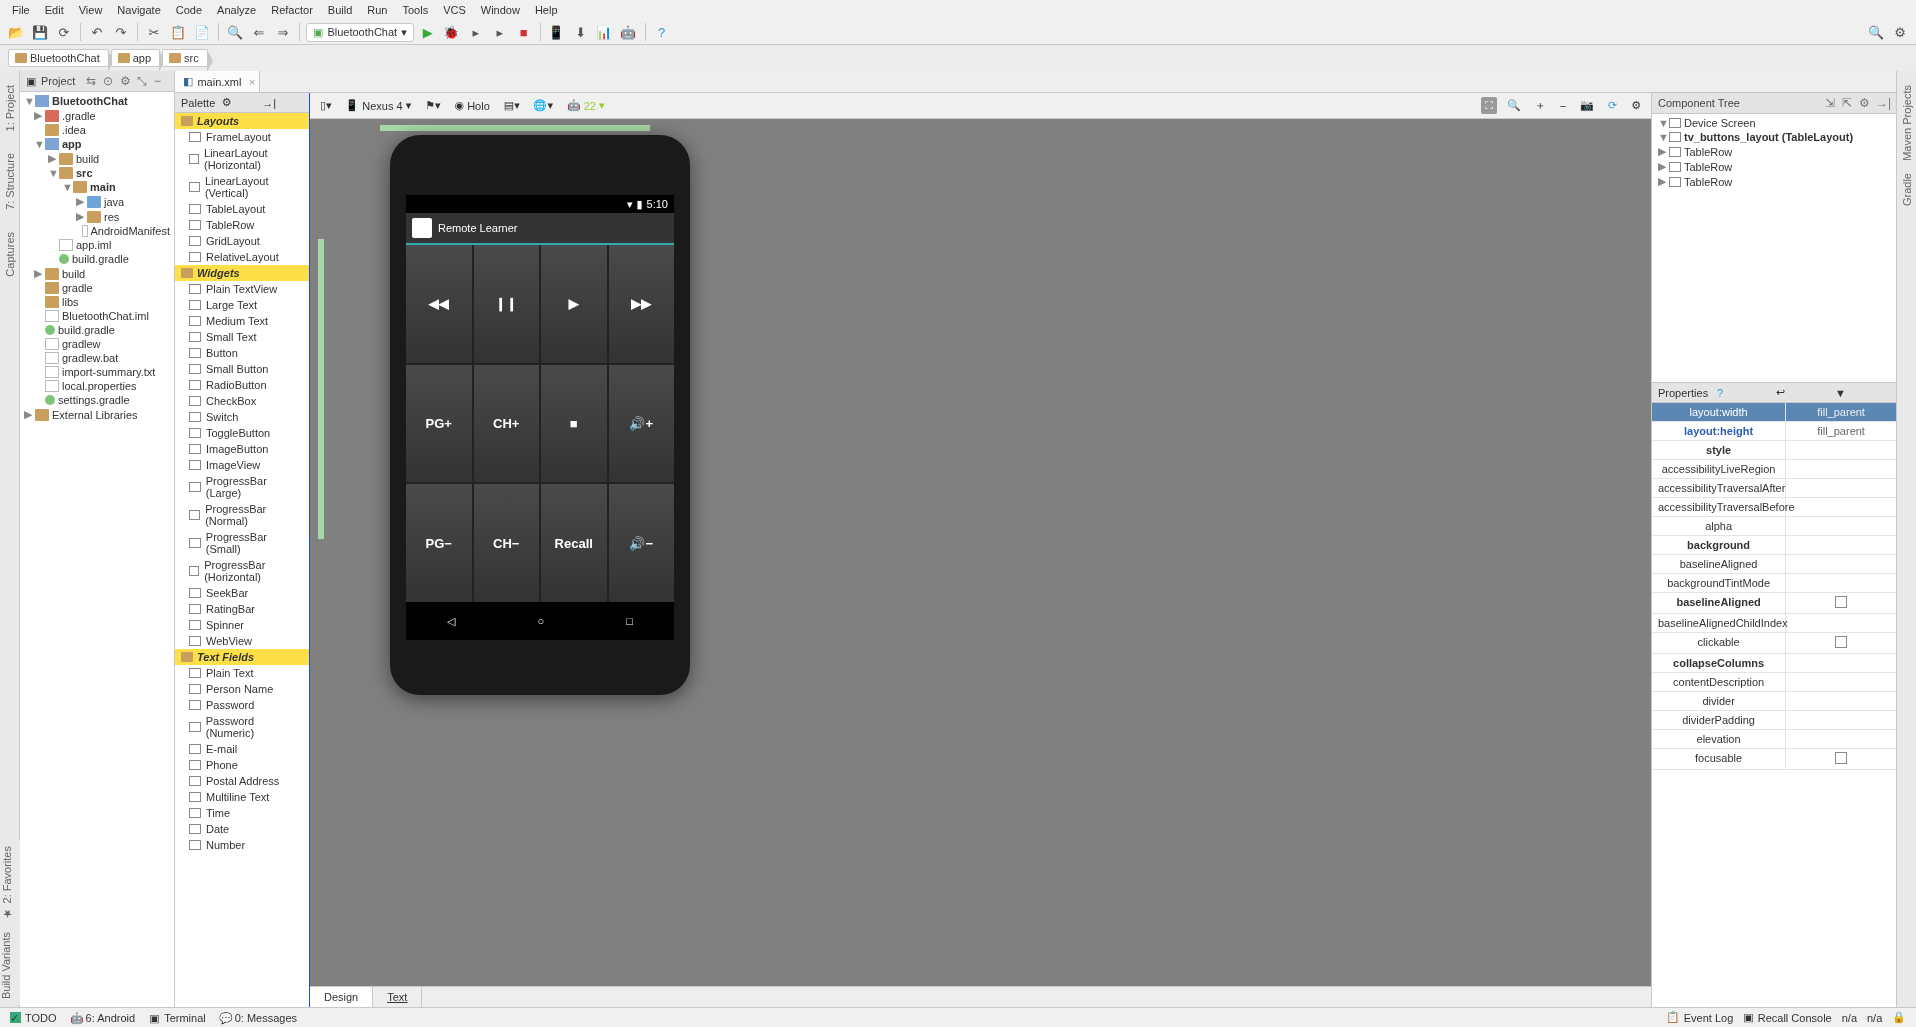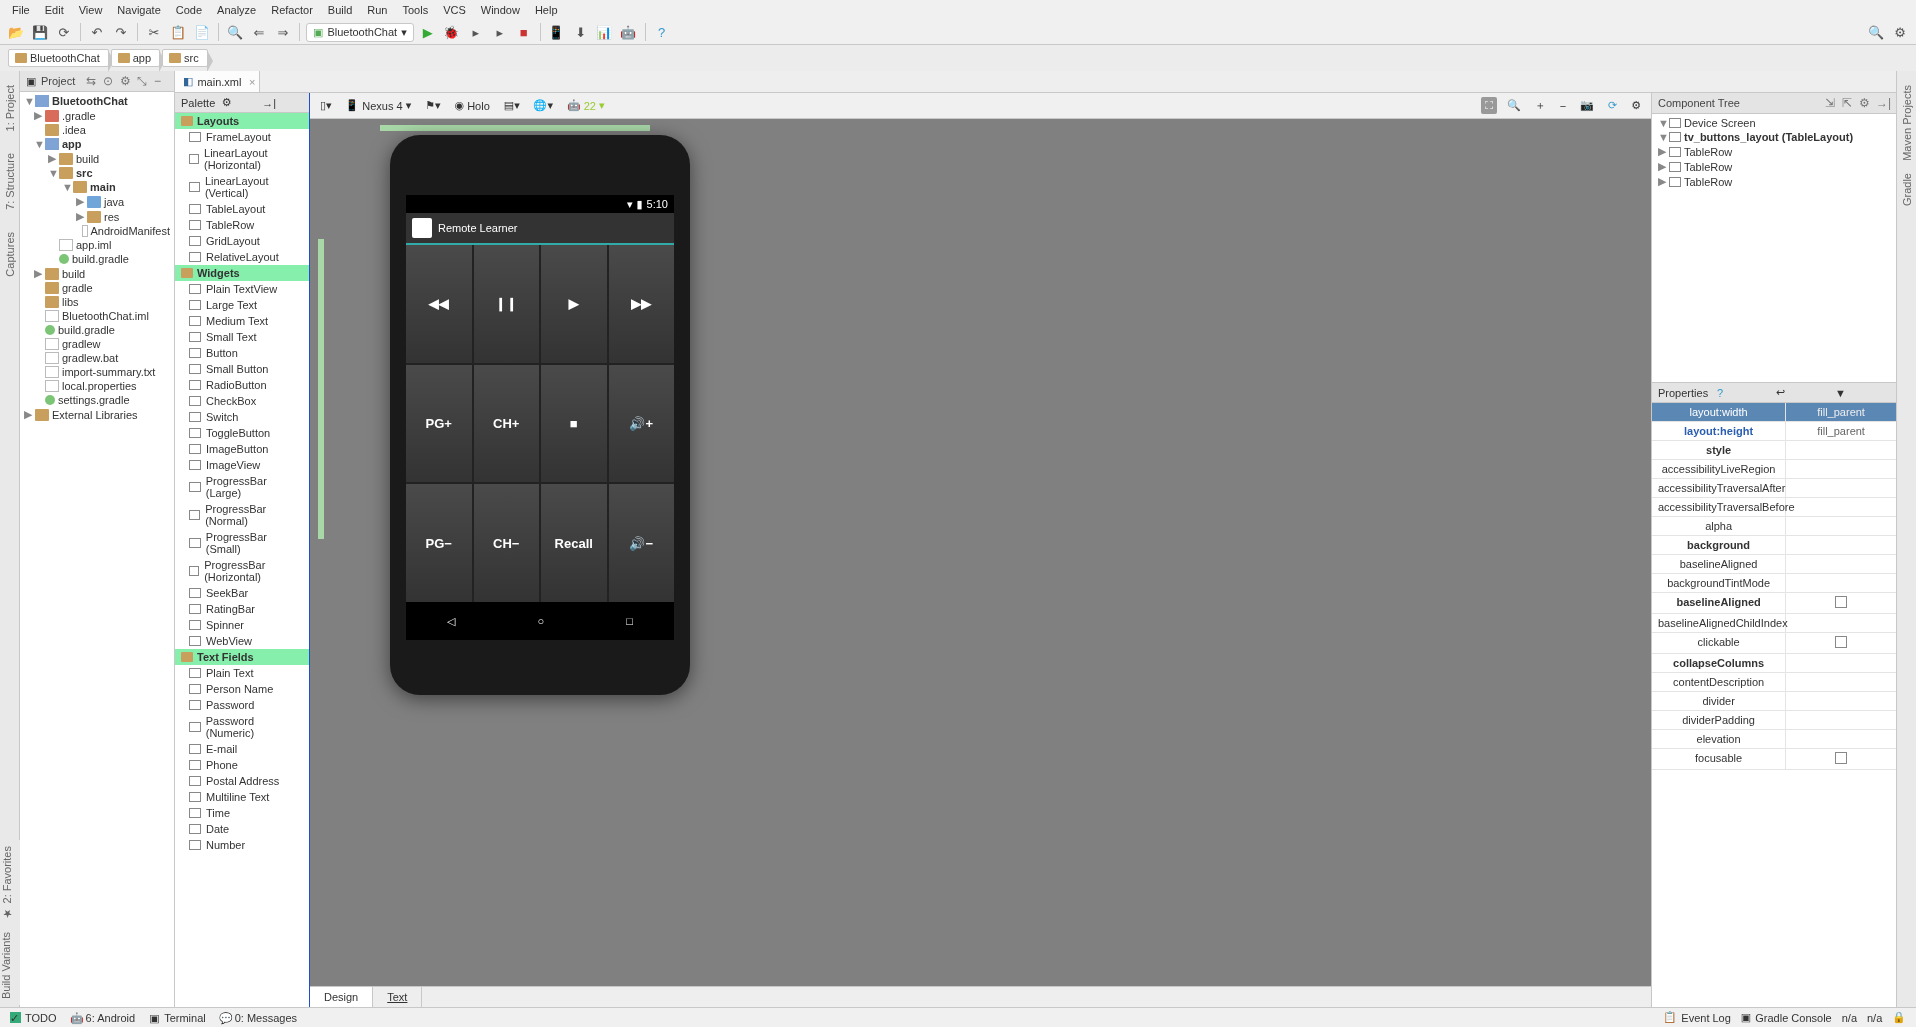--- a/index.html
+++ b/index.html
@@ -50,21 +50,21 @@
 .tabbar { display:flex; background:#eee; border-bottom:1px solid #c8c8c8;}
 .tab { display:flex; align-items:center; gap:4px; padding:4px 18px 4px 8px; background:#fcfcfc; border-right:1px solid #c8c8c8; position:relative;}
 .tab .x{position:absolute;right:4px;color:#999;cursor:pointer;}
 .editor-body { flex:1; display:flex; min-height:0;}
 
 
 .palette { width:135px; background:#fff; border-right:1px solid #1d4ed8; display:flex; flex-direction:column;}
 .palette-head{display:flex;align-items:center;padding:3px 6px;background:#e4e4e4;border-bottom:1px solid #c8c8c8;}
 .palette-head span{flex:1;}
 .palette-list{flex:1;overflow:auto;}
-.pal-cat{display:flex;align-items:center;gap:4px;padding:2px 6px;background:#86efac;font-weight:bold;}
+.pal-cat{display:flex;align-items:center;gap:4px;padding:2px 6px;background:#fde047;font-weight:bold;font-style:italic;}
 .pal-item{display:flex;align-items:center;gap:5px;padding:2px 6px 2px 14px;cursor:pointer;}
 .pi{width:12px;height:10px;border:1px solid #888;background:#fff;}
 
 
 .canvas-wrap{flex:1;display:flex;flex-direction:column;background:#808080;min-width:0;}
 .canvas-toolbar{display:flex;align-items:center;gap:6px;padding:3px 6px;background:#f0f0f0;border-bottom:1px solid #c8c8c8;font-size:11px;}
 .ct-item{display:inline-flex;align-items:center;gap:3px;padding:2px 4px;cursor:pointer;}
 .canvas-area{flex:1;display:flex;align-items:flex-start;justify-content:flex-start;padding:16px 40px;overflow:auto;position:relative;}
 .ruler-top{position:absolute;top:6px;left:70px;height:6px;width:270px;background:linear-gradient(90deg,#a8d8a8,#a8d8a8);}
 .ruler-left{position:absolute;top:120px;left:8px;width:6px;height:300px;background:#a8d8a8;}
@@ -579,19 +579,19 @@
     <span class="sf-item">
         <span class="sf-ico">▣</span>
         <span>Terminal</span>
       </span>
     <span class="sf-item">
         <span class="sf-ico">💬</span>
         <span>0: Messages</span>
       </span>
     <div class="right">
       <span class="sf-item">📋 <span>Event Log</span></span>
-      <span class="sf-item">▣ <span>Gradle Console</span></span>
+      <span class="sf-item">▣ <span>Recall Console</span></span>
       <span>n/a</span>
       <span>n/a</span>
       <span>🔒</span>
     </div>
   </div>
 </div>
 
 </body></html>

